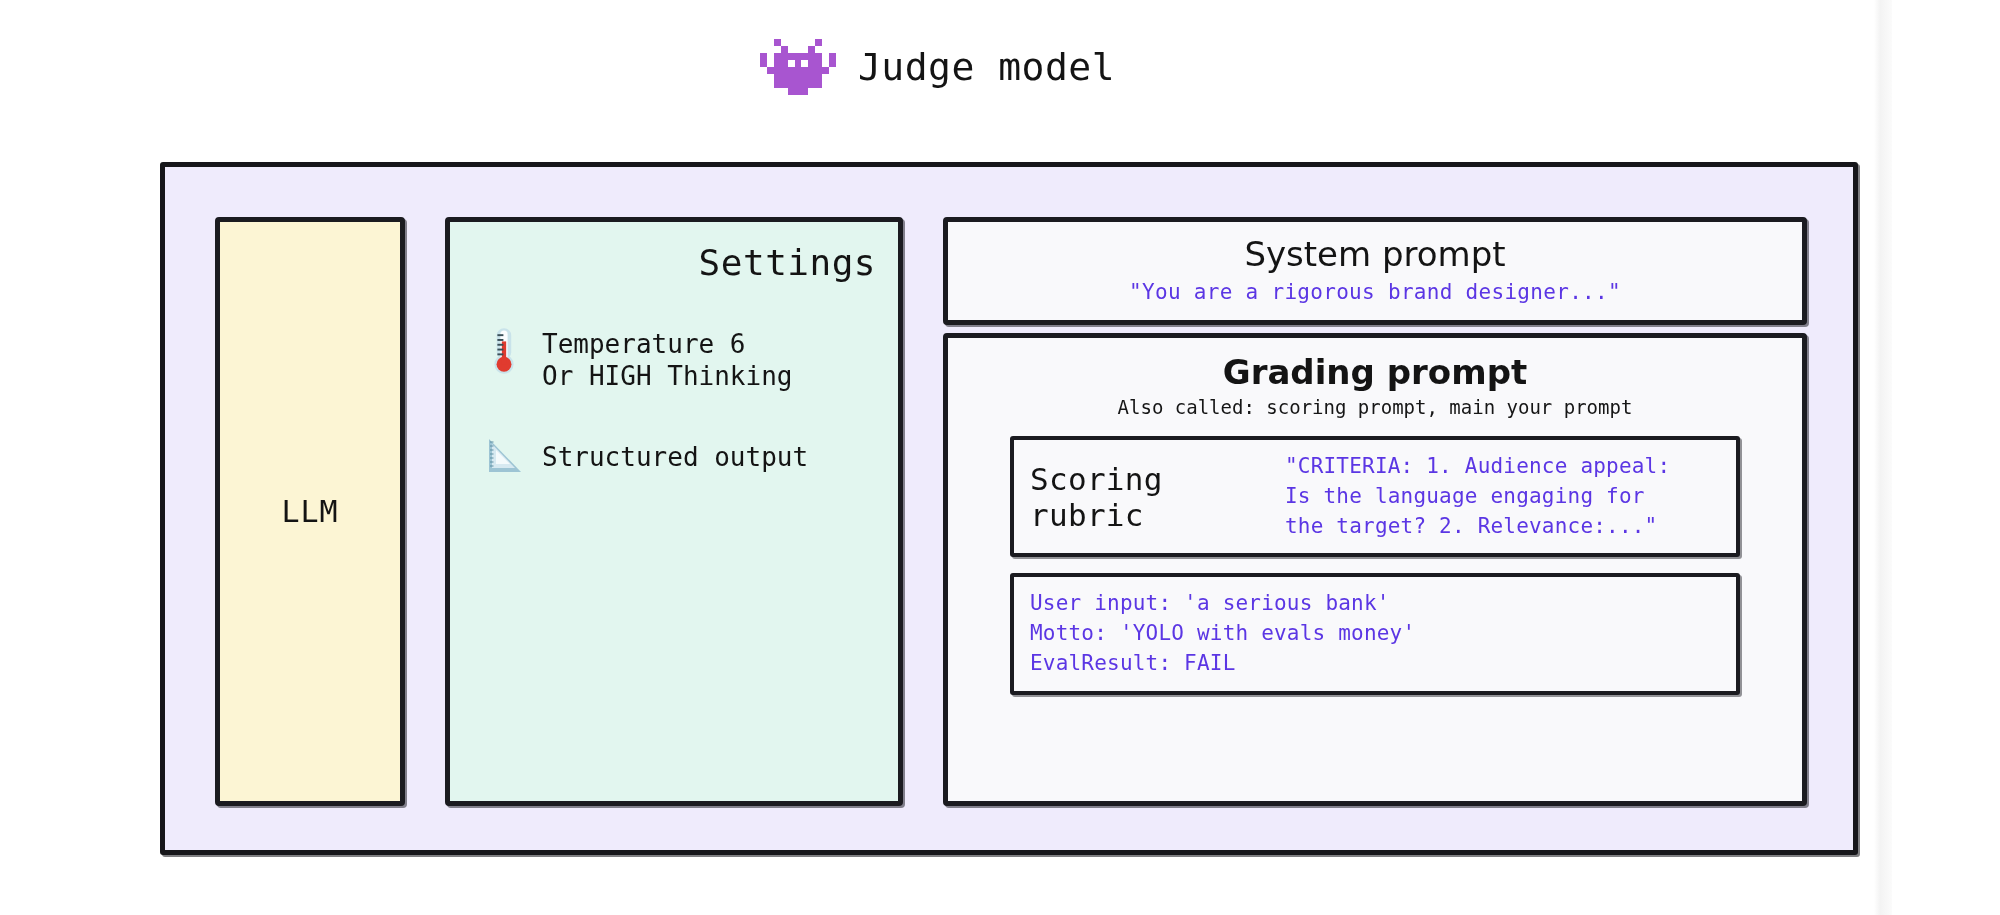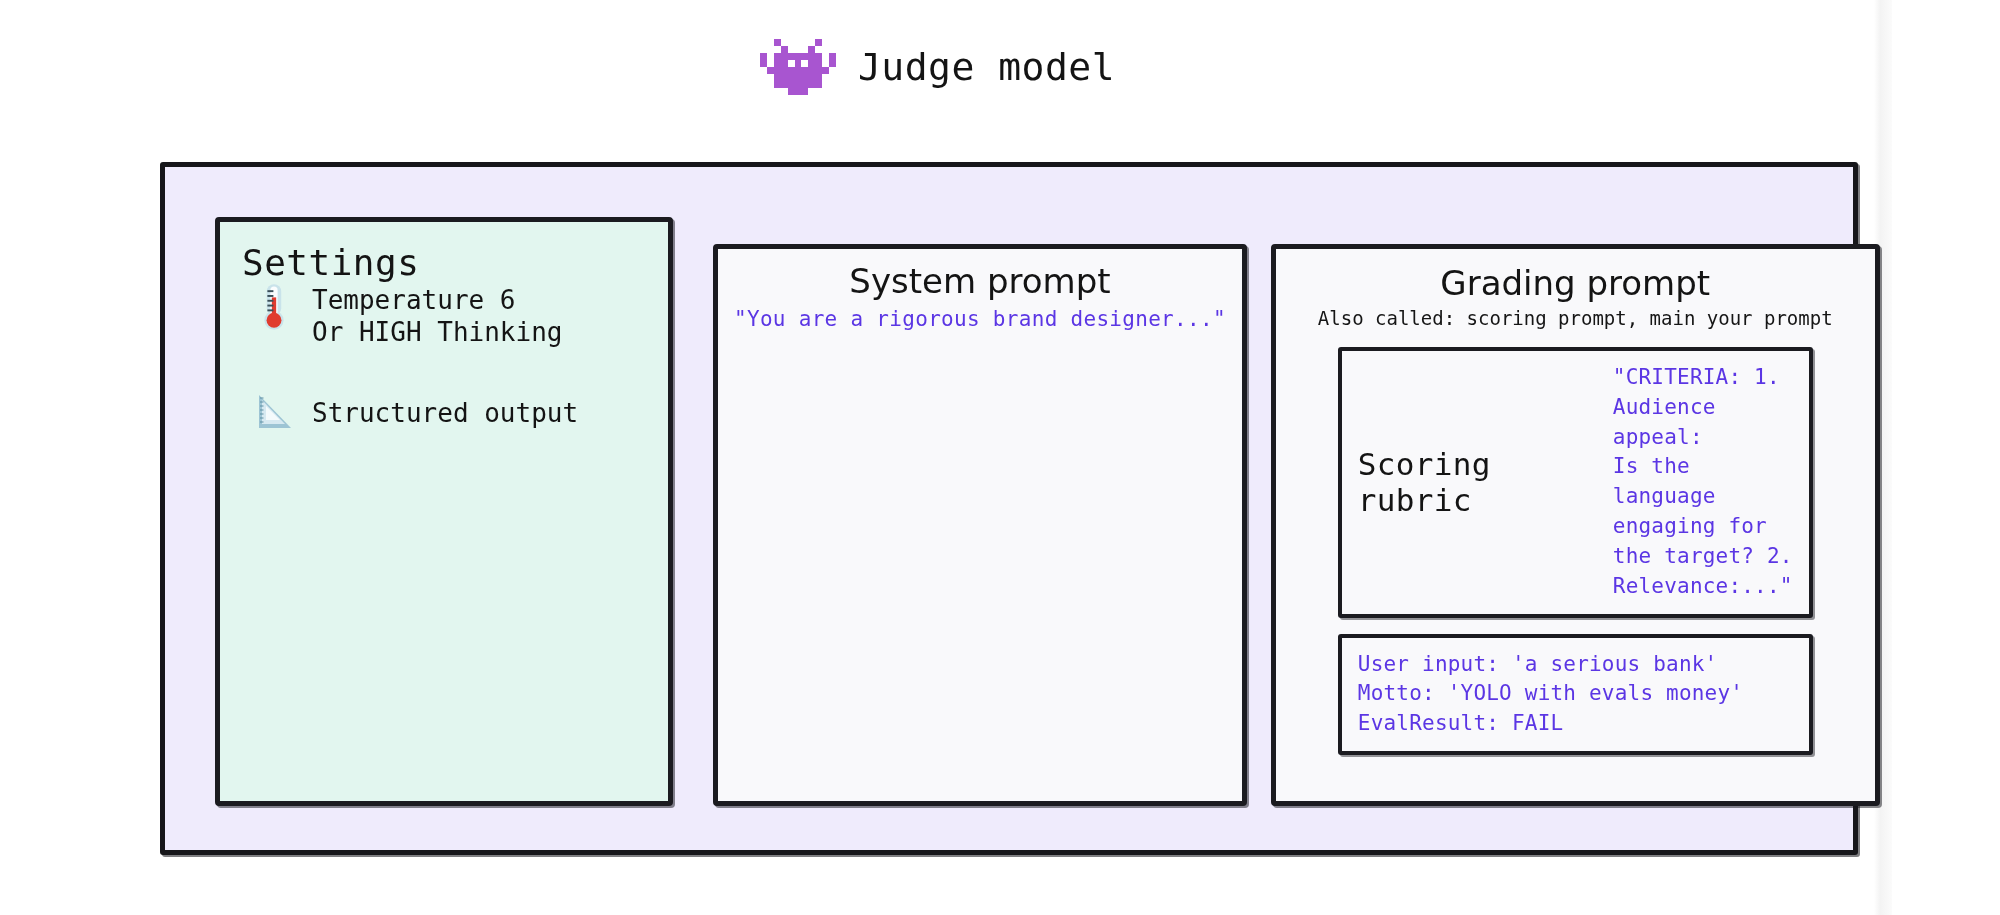--- a/index.html
+++ b/index.html
@@ -106,23 +106,24 @@
   .settings-box {
     width: 458px;
     flex: 0 0 458px;
     background: #e2f6ef;
     border: 5px solid #1b1b20;
     border-radius: 4px;
     padding: 20px 22px 22px 22px;
     box-shadow: 2px 2px 0 rgba(20,20,26,0.5);
   }
   .settings-title {
-    text-align: left;
+    text-align: right;
     font-size: 36px;
     color: #141414;
+    margin-bottom: 44px;
     letter-spacing: 0.5px;
   }
   .setting-row {
     display: flex;
     align-items: flex-start;
     gap: 18px;
     margin-bottom: 40px;
     padding-left: 12px;
   }
   .setting-row:last-child { margin-bottom: 0; }
@@ -138,24 +139,23 @@
     line-height: 1.22;
     padding-top: 2px;
     white-space: pre-line;
   }
   .setting-text.single { padding-top: 10px; }
 
   
   .prompts-col {
     flex: 1 1 auto;
     display: flex;
-    flex-direction: row;
-    gap: 24px;
+    flex-direction: column;
+    gap: 8px;
     min-width: 0;
-    margin-top: 27px;
   }
 
   .sys-box {
     flex: 0 0 auto;
     background: #f9f9fb;
     border: 5px solid #1b1b20;
     border-radius: 4px;
     padding: 12px 16px 16px 16px;
     text-align: center;
     box-shadow: 2px 2px 0 rgba(20,20,26,0.5);
@@ -179,21 +179,21 @@
     border: 5px solid #1b1b20;
     border-radius: 4px;
     padding: 14px 18px 18px 18px;
     display: flex;
     flex-direction: column;
     box-shadow: 2px 2px 0 rgba(20,20,26,0.5);
   }
   .grading-title {
     font-family: "DejaVu Sans", "Liberation Sans", sans-serif;
     font-size: 34px;
-    font-weight: 400;
+    font-weight: 700;
     color: #141414;
     text-align: center;
     margin-bottom: 4px;
   }
   .grading-sub {
     font-size: 19px;
     color: #161616;
     text-align: center;
     margin-bottom: 18px;
   }
@@ -252,20 +252,23 @@
         <rect x="7" y="6" width="2" height="1"></rect>
         <rect x="4" y="6" width="3" height="2"></rect>
       </g>
     </svg>
     <div class="header-title">Judge model</div>
   </div>
 
   <div class="outer-panel">
     <div class="panel-inner">
 
+      <div class="llm-box">
+        <div class="llm-label">LLM</div>
+      </div>
 
       <div class="settings-box">
         <div class="settings-title">Settings</div>
 
         <div class="setting-row">
           <svg class="setting-emoji" viewBox="0 0 32 40">
             <rect x="10" y="1" width="12" height="26" rx="6" fill="#c9e3ea"></rect>
             <circle cx="16" cy="31" r="8" fill="#c9e3ea"></circle>
             <rect x="13" y="3" width="6" height="24" rx="3" fill="#fafdfe"></rect>
             <circle cx="16" cy="31" r="6.2" fill="#e03b2f"></circle>

